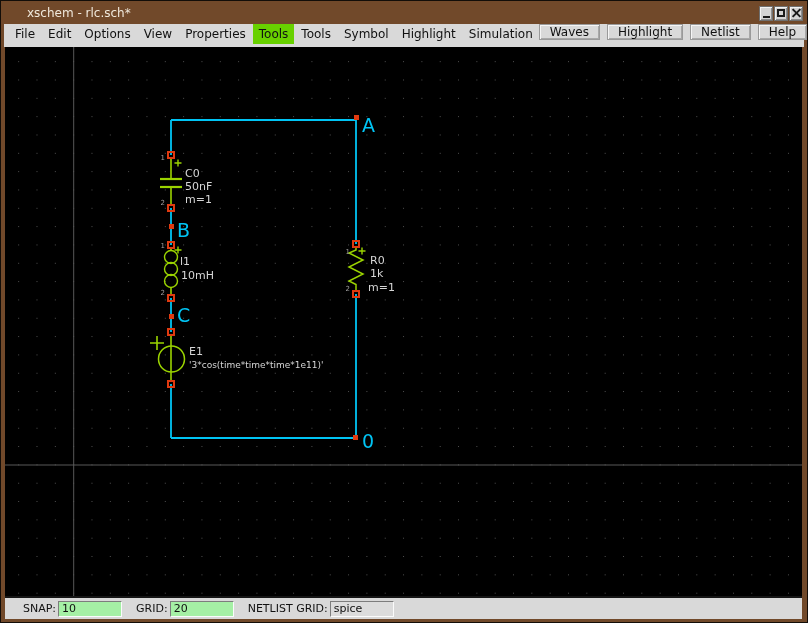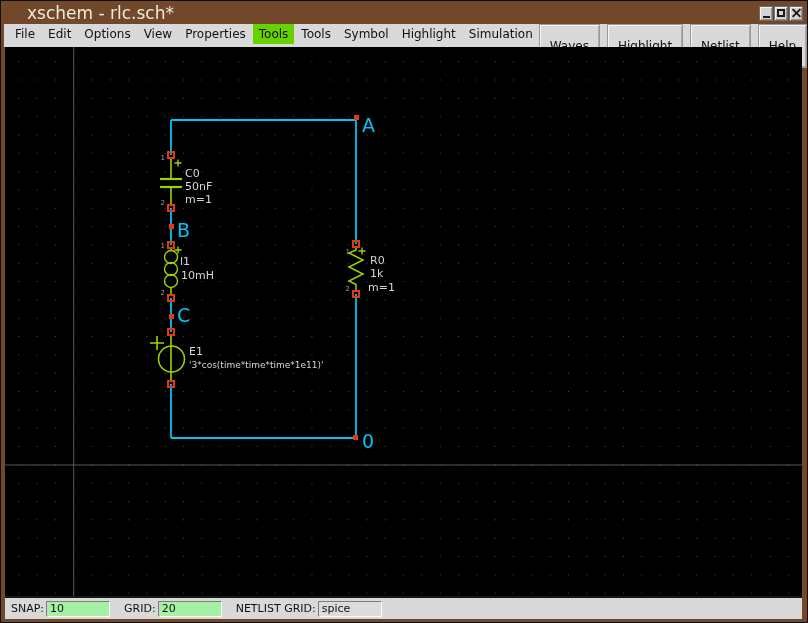--- a/index.html
+++ b/index.html
@@ -12,21 +12,21 @@
     overflow:hidden;
   }
 
   
   .titlebar {
     position:absolute; top:1px; left:2px; right:2px; height:22px;
     background:#71492a;
     display:flex; align-items:center;
   }
   .titlebar .title {
-    margin-left:24px; color:#f0e9dc; font-size:17px;
+    margin-left:24px; color:#f0e9dc; font-size:12px;
   }
   .win-controls { margin-left:auto; margin-right:2px; display:flex; gap:1px; }
   .win-btn {
     width:14px; height:15px; background:#d4d4d4;
     border:1px solid #6f6f6f;
     box-shadow: inset 1px 1px 0 #f2f2f2, inset -1px -1px 0 #8f8f8f;
     display:flex; align-items:center; justify-content:center;
     cursor:default;
   }
   .glyph-min { width:7px; height:2px; background:#1a1a1a; margin-top:8px; }
@@ -44,41 +44,41 @@
     background:#d9d9d9; display:flex; align-items:flex-start;
     font-size:12px; color:#111;
   }
   .menu-item { padding:3px 6px; margin-left:1px; white-space:nowrap; cursor:default; }
   .menu-item.first { margin-left:5px; }
   .menu-item.active { background:#68d100; }
   .menu-buttons { margin-left:auto; display:flex; gap:7px; margin-right:5px; }
   .tk-button {
     background:#d9d9d9; border:1px solid #9a9a9a;
     box-shadow: inset 1px 1px 0 #f5f5f5, inset -1px -1px 0 #a8a8a8;
-    font-size:12px; color:#111; padding:14px 10px; white-space:nowrap; cursor:default;
+    font-size:12px; color:#111; padding:0 10px; white-space:nowrap; cursor:default;
     font-family:"DejaVu Sans","Liberation Sans",sans-serif;
   }
 
   
   .canvas {
     position:absolute; top:46px; left:4px; width:797px; height:549px;
     background-color:#000;
     background-image: radial-gradient(circle, #545454 0.7px, transparent 0.9px);
     background-size: 18.33px 18.33px;
     background-position: 4.5px 5.5px;
     overflow:hidden;
   }
   .canvas svg { position:absolute; left:0; top:0; }
 
   
   .statusbar {
     position:absolute; top:595px; left:4px; width:797px; height:23px;
     background:#d9d9d9; border-top:2px solid #161616;
     display:flex; align-items:center;
-    font-size:11px; color:#111; padding-left:6px;
+    font-size:11px; color:#111; padding-left:18px;
   }
   .statusbar label { white-space:nowrap; }
   .entry {
     height:16px; width:64px; margin-left:2px; font-size:11px; padding:0 3px;
     border:1px solid; border-color:#7d7d7d #fbfbfb #fbfbfb #7d7d7d;
     font-family:"DejaVu Sans","Liberation Sans",sans-serif; color:#111;
   }
   .entry.green { background:#a5f0a5; }
   .entry.gray  { background:#dcdcdc; }
   .sb-gap { width:14px; flex:none; }

